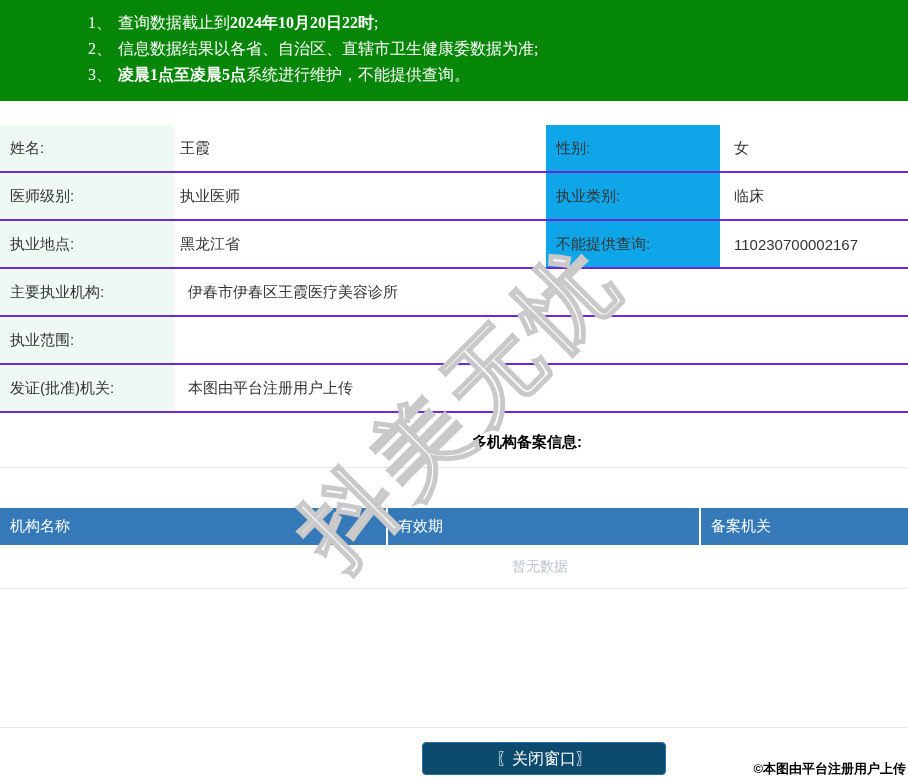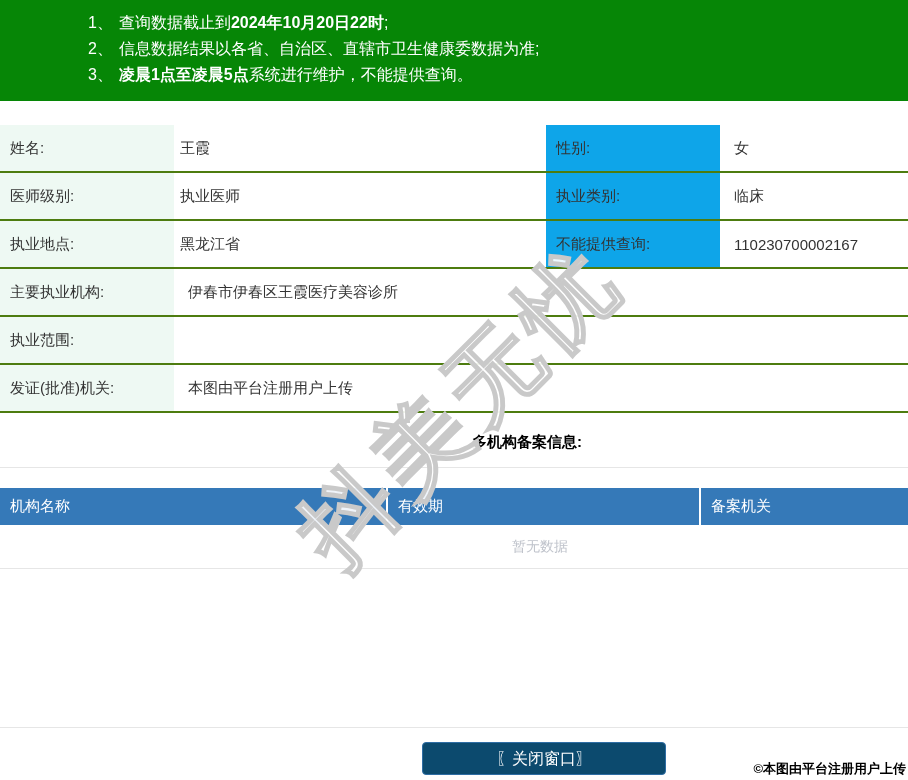--- a/index.html
+++ b/index.html
@@ -11,36 +11,37 @@
     overflow: hidden;
     color: #333;
   }
 
   
   .notice {
     background: #068606;
     height: 101px;
     padding: 10px 20px 0 88px;
     color: #ffffff;
+    font-family: Liberation Serif, serif;
   }
   .notice-line {
     font-size: 16px;
     line-height: 26px;
     white-space: nowrap;
   }
   .notice-line .marker { margin-right: 6px; }
   .notice-line .seg-bold { font-weight: bold; }
 
   
   .profile-table { margin-top: 24px; }
   .profile-row {
     display: flex;
     align-items: stretch;
     height: 48px;
-    border-bottom: 2px solid #4d7c0f;
+    border-bottom: 2px solid #6d28d9;
     font-size: 15px;
   }
   .profile-row .cell {
     display: flex;
     align-items: center;
     height: 100%;
   }
   .cell-label {
     width: 174px;
     background: #eef9f3;
@@ -63,21 +64,21 @@
     font-size: 15px;
     font-weight: bold;
     color: #000;
     line-height: 20px;
   }
   .divider {
     margin-top: 15px;
     border-top: 1px solid #e6e6e6;
     height: 0;
   }
-  .filing-table { margin-top: 20px; }
+  .filing-table { margin-top: 40px; }
   .filing-head {
     display: flex;
     height: 37px;
     background: #3579b8;
     color: #ffffff;
     font-size: 15px;
     align-items: center;
   }
   .filing-head .th {
     padding-left: 10px;

